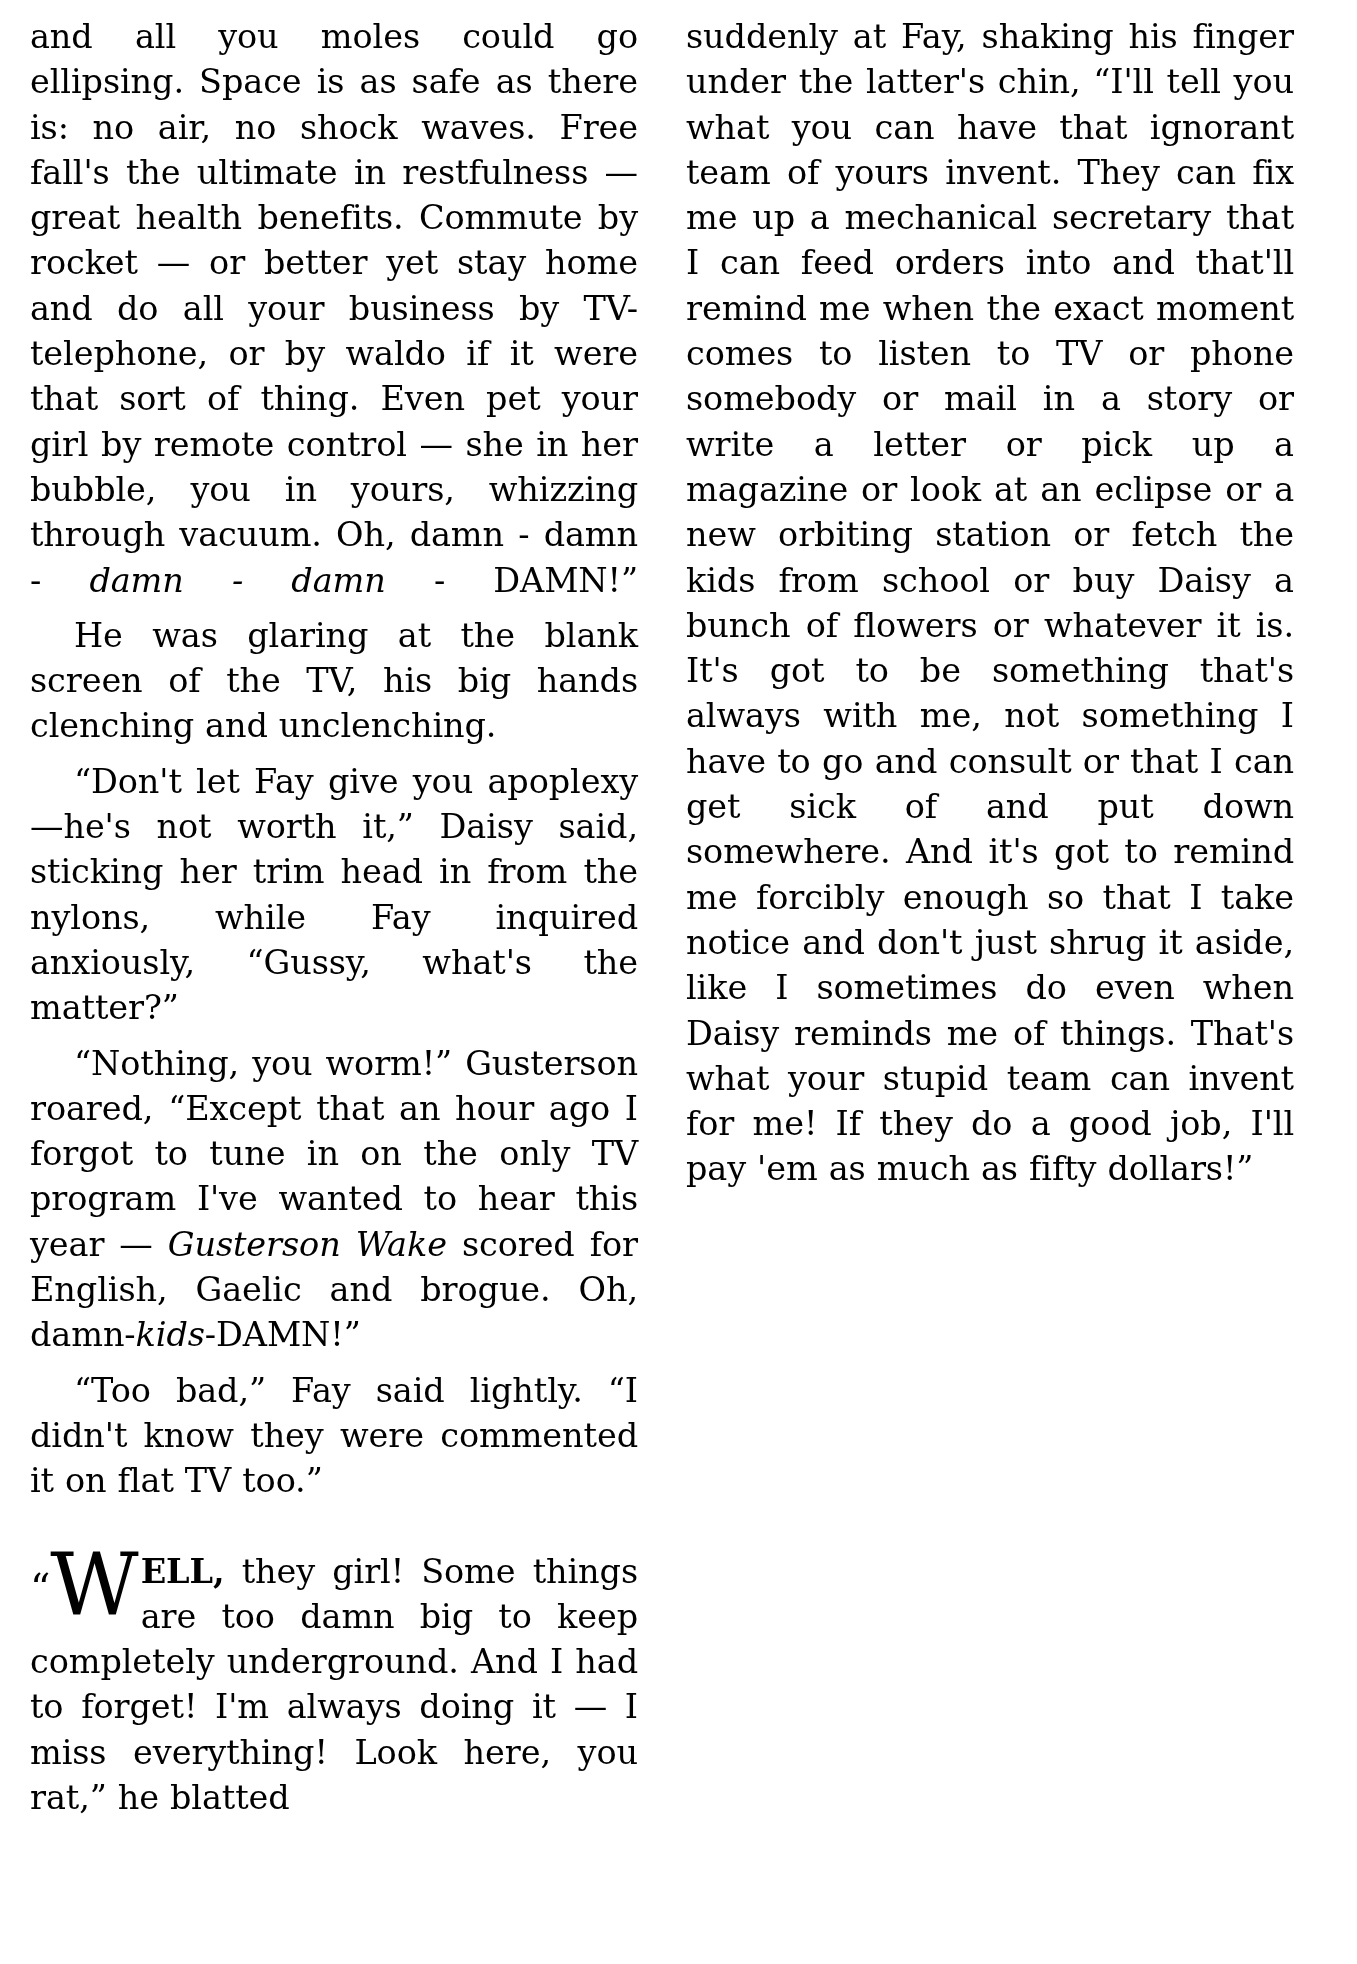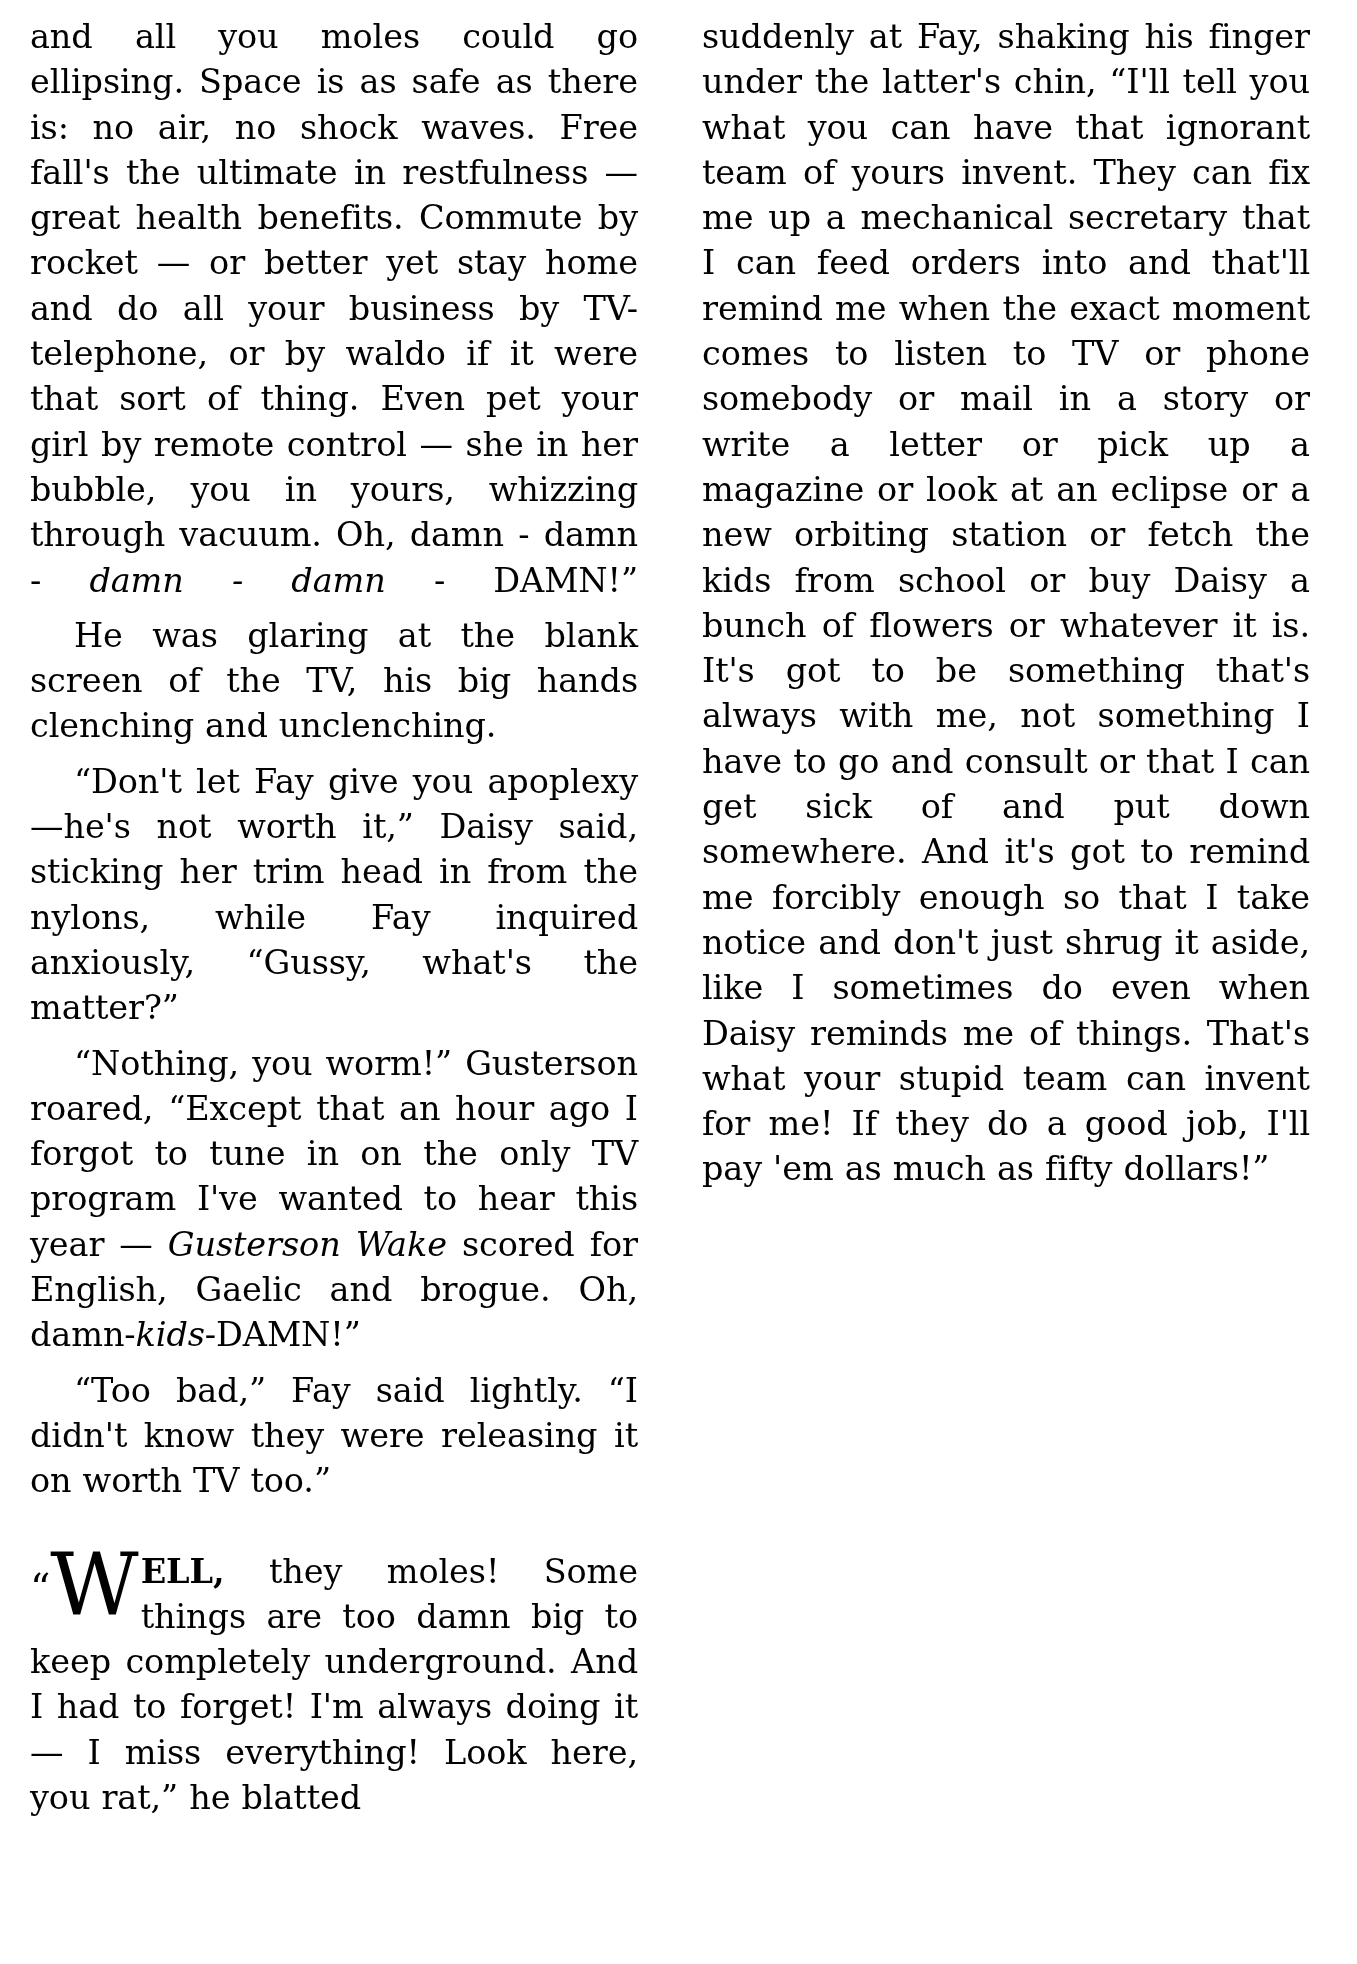--- a/index.html
+++ b/index.html
@@ -20,21 +20,21 @@
     left: 0;
     top: 0;
     width: 1357px;
     height: 1964px;
     box-sizing: border-box;
     padding: 14px 30px 0 30px;
   }
   .columns {
     display: flex;
     flex-direction: row;
-    gap: 64px;
+    gap: 48px;
     height: 1790px;
   }
   .column {
     width: 608px;
     flex: 0 0 608px;
   }
   p {
     margin: 0;
     text-align: justify;
     text-align-last: justify;
@@ -110,23 +110,23 @@
 
     <div class="column">
       <p><span>and all you moles could go ellipsing. Space is as safe as there is: no air, no shock waves. Free fall's the ultimate in restfulness — great health benefits. Commute by rocket — or better yet stay home and do all your business by TV-telephone, or by waldo if it were that sort of thing. Even pet your girl by remote control — she in her bubble, you in yours, whizzing through vacuum. Oh, damn - damn - </span><i>damn - damn</i><span> - DAMN!”</span></p>
 
       <p class="indent last-left">He was glaring at the blank screen of the TV, his big hands clenching and unclenching.</p>
 
       <p class="indent last-left">“Don't let Fay give you apoplexy—he's not worth it,” Daisy said, sticking her trim head in from the nylons, while Fay inquired anxiously, “Gussy, what's the matter?”</p>
 
       <p class="indent last-left"><span>“Nothing, you worm!” Gusterson roared, “Except that an hour ago I forgot to tune in on the only TV program I've wanted to hear this year — </span><i>Gusterson Wake</i><span> scored for English, Gaelic and brogue. Oh, damn-</span><i>kids</i><span>-DAMN!”</span></p>
 
-      <p class="indent last-left">“Too bad,” Fay said lightly. “I didn't know they were releasing it on worth TV too.”</p>
+      <p class="indent last-left">“Too bad,” Fay said lightly. “I didn't know they were commented it on flat TV too.”</p>
 
-      <p class="dropcap-para gap-before last-left"><span class="dropcap-wrap"><span class="dropquote">“</span><span class="dropcap">W</span></span><span class="smallcaps-run">ELL,</span><span> they moles! Some things are too damn big to keep completely underground. And I had to forget! I'm always doing it — I miss everything! Look here, you rat,” he blatted</span></p>
+      <p class="dropcap-para gap-before last-left"><span class="dropcap-wrap"><span class="dropquote">“</span><span class="dropcap">W</span></span><span class="smallcaps-run">ELL,</span><span> they girl! Some things are too damn big to keep completely underground. And I had to forget! I'm always doing it — I miss everything! Look here, you rat,” he blatted</span></p>
     </div>
 
     <div class="column">
       <p class="last-left">suddenly at Fay, shaking his finger under the latter's chin, “I'll tell you what you can have that ignorant team of yours invent. They can fix me up a mechanical secretary that I can feed orders into and that'll remind me when the exact moment comes to listen to TV or phone somebody or mail in a story or write a letter or pick up a magazine or look at an eclipse or a new orbiting station or fetch the kids from school or buy Daisy a bunch of flowers or whatever it is. It's got to be something that's always with me, not something I have to go and consult or that I can get sick of and put down somewhere. And it's got to remind me forcibly enough so that I take notice and don't just shrug it aside, like I sometimes do even when Daisy reminds me of things. That's what your stupid team can invent for me! If they do a good job, I'll pay 'em as much as fifty dollars!”</p>
 
 
     </div>
 
   </div>
 

